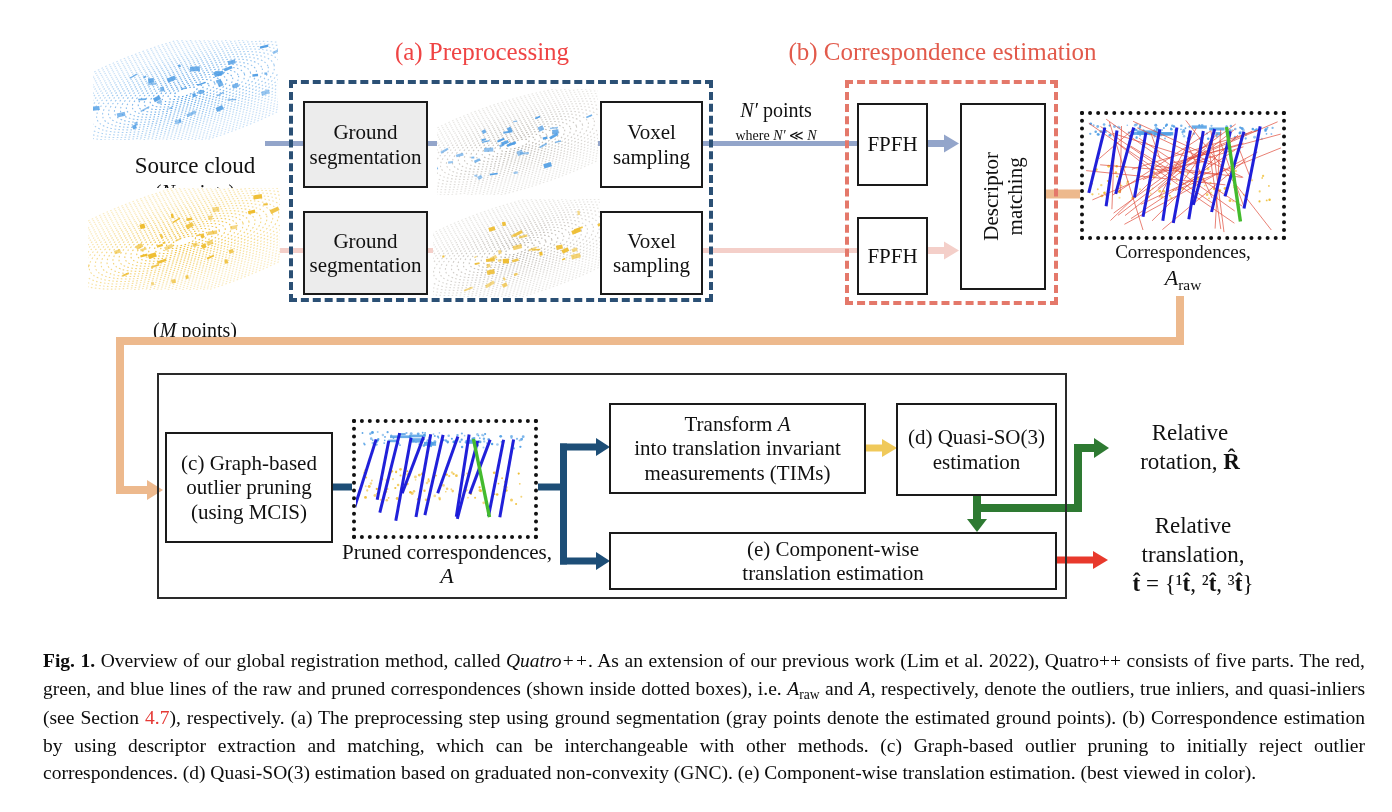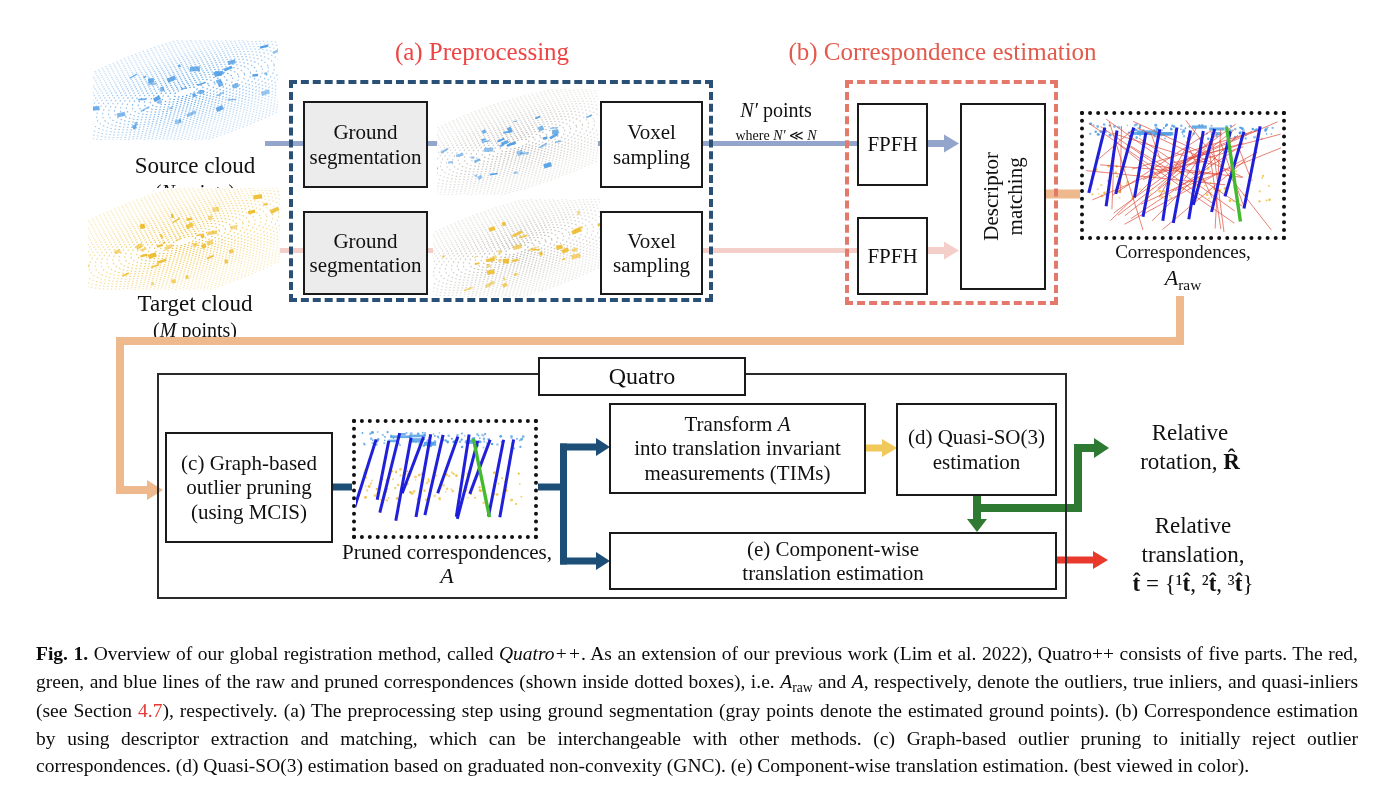--- a/index.html
+++ b/index.html
@@ -22,21 +22,21 @@
   .cloud{position:absolute;z-index:2;background:#fff;}
   .corr-svg{position:absolute;left:0;top:0;}
   .s-i,.s-script{font-style:italic;}
   .s-b{font-weight:bold;}
   .s-sub{font-size:0.7em;vertical-align:-0.3em;}
   .s-red{color:#e53935;}
   .np1{font-size:20px;line-height:1.1;}
   .np2{font-size:14px;line-height:1.25;margin-top:6px;}
   .out{font-size:23px;line-height:1.27;}
   .caption{position:absolute;left:36px;top:640px;width:1322px;font-size:19.5px;line-height:1.415;
-           text-align:justify;color:#0b0b0b;z-index:5;margin:0;}
+           text-align:justify;color:#0b0b0b;z-index:5;margin:7px;}
   #connectors{z-index:1;}
 </style>
 </head>
 <body>
 
 <div class="page">
 
   <svg id="connectors" class="abs" style="left:0;top:0" width="1392" height="632">
       <line x1="265" y1="143.5" x2="944" y2="143.5" stroke="#93a5ca" stroke-width="5"></line>
       <line x1="928" y1="143.5" x2="945" y2="143.5" stroke="#93a5ca" stroke-width="7"></line>
@@ -205,21 +205,20 @@
         <rect x="201.1" y="49.6" width="4.4" height="3.9" fill="#eebc2e" opacity="0.82" transform="rotate(-13.5 201.1 49.6)"></rect>
         <rect x="135.9" y="74.8" width="4.4" height="3.8" fill="#eebc2e" opacity="0.78" transform="rotate(-0.5 135.9 74.8)"></rect>
         <rect x="182.7" y="40.4" width="4.5" height="1.9" fill="#eebc2e" opacity="0.92" transform="rotate(13.0 182.7 40.4)"></rect>
         <rect x="113.2" y="52.7" width="3.3" height="3.4" fill="#eebc2e" opacity="0.95" transform="rotate(-11.3 113.2 52.7)"></rect>
         <rect x="91.2" y="23.4" width="2.4" height="4.3" fill="#eebc2e" opacity="0.95" transform="rotate(7.0 91.2 23.4)"></rect>
         <rect x="103.4" y="57.8" width="4.9" height="3.4" fill="#eebc2e" opacity="0.66" transform="rotate(8.0 103.4 57.8)"></rect>
         <rect x="144.4" y="52.3" width="6.7" height="3.5" fill="#eebc2e" opacity="0.58" transform="rotate(7.2 144.4 52.3)"></rect>
         <rect x="104.6" y="32.2" width="5.7" height="2.4" fill="#eebc2e" opacity="0.89" transform="rotate(6.6 104.6 32.2)"></rect>
       </g>
     </svg>
-  <div class="txt t23" style="left:95px;top:291px;width:200px">Target cloud</div>
   <div class="txt t20" style="left:95px;top:319px;width:200px"><span>(</span><span class="s-i">M</span><span> points)</span></div>
 
   <div class="title" style="left:312px;top:38px;width:340px;color:#ef4444">(a) Preprocessing</div>
   <div class="dashedbox" style="left:289px;top:80px;width:416px;height:214px;border-color:#2b5075"></div>
 
   <div class="box lbl" style="left:303px;top:101px;width:121px;height:83px;background:#ececec">
     <div>Ground</div>
     <div>segmentation</div>
   </div>
   <div class="box lbl" style="left:303px;top:211px;width:121px;height:80px;background:#ececec">
@@ -656,23 +655,20 @@
         <line x1="146.4" y1="16.3" x2="127.6" y2="97.0" stroke="#1515d8" stroke-width="3" opacity="0.95"></line>
         <line x1="159.9" y1="16.7" x2="141.0" y2="81.3" stroke="#1515d8" stroke-width="3" opacity="0.95"></line>
         <line x1="176.2" y1="11.4" x2="160.0" y2="93.5" stroke="#1515d8" stroke-width="3" opacity="0.95"></line>
         <line x1="142.56" y1="12" x2="156.42000000000002" y2="106.48" stroke="#44bb2e" stroke-width="3.4"></line>
       </svg>
   </div>
   <div class="txt" style="left:1083px;top:242px;width:200px;font-size:19px;line-height:1.1">Correspondences,</div>
   <div class="txt t22" style="left:1083px;top:266px;width:200px"><span class="s-script">A</span><span class="s-sub">raw</span></div>
 
   <div class="outline" style="left:157px;top:373px;width:906px;height:222px"></div>
-  <div class="box" style="left:538px;top:357px;width:204px;height:35px;font-size:24px">
-    <div>Quatro</div>
-  </div>
 
   <div class="box lbl" style="left:165px;top:432px;width:164px;height:107px">
     <div>(c) Graph-based</div>
     <div>outlier pruning</div>
     <div>(using MCIS)</div>
   </div>
 
   <div class="dottedbox" style="left:352px;top:419px;width:178px;height:112px">
     <svg id="corr-pruned" class="corr-svg" width="178" height="112">
         <rect x="0" y="0" width="178" height="112" fill="#fff"></rect>

